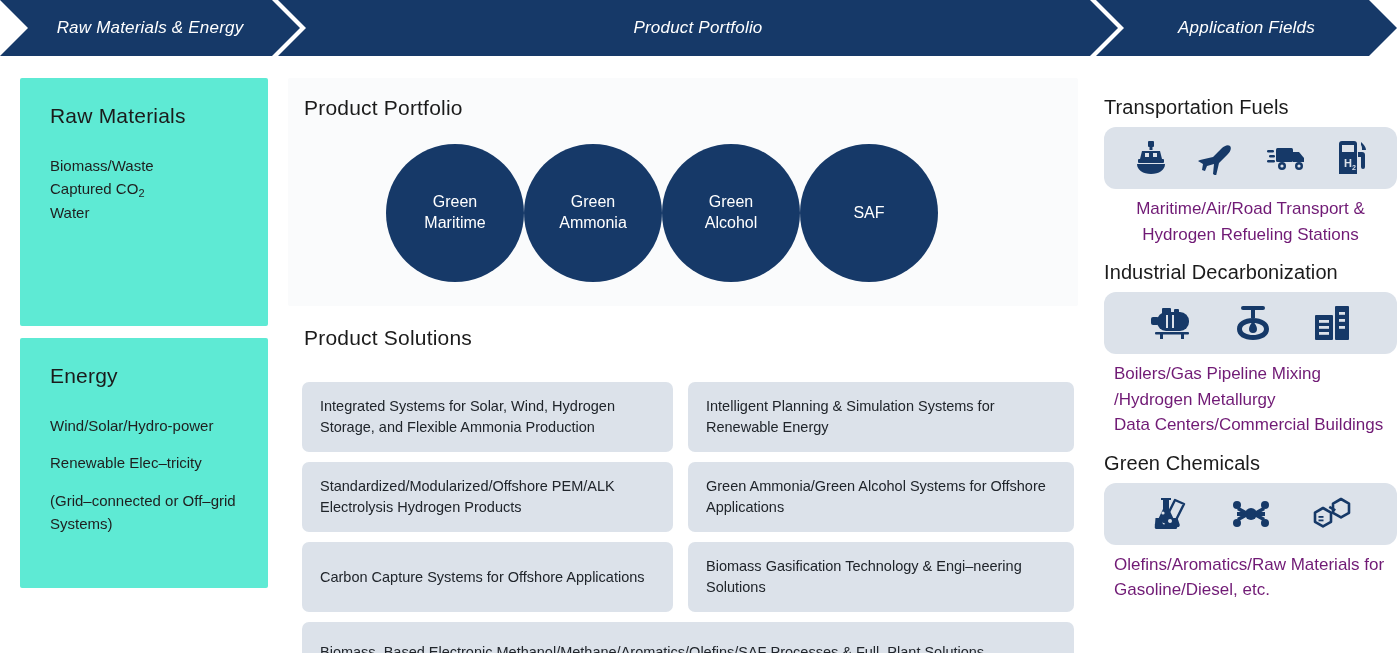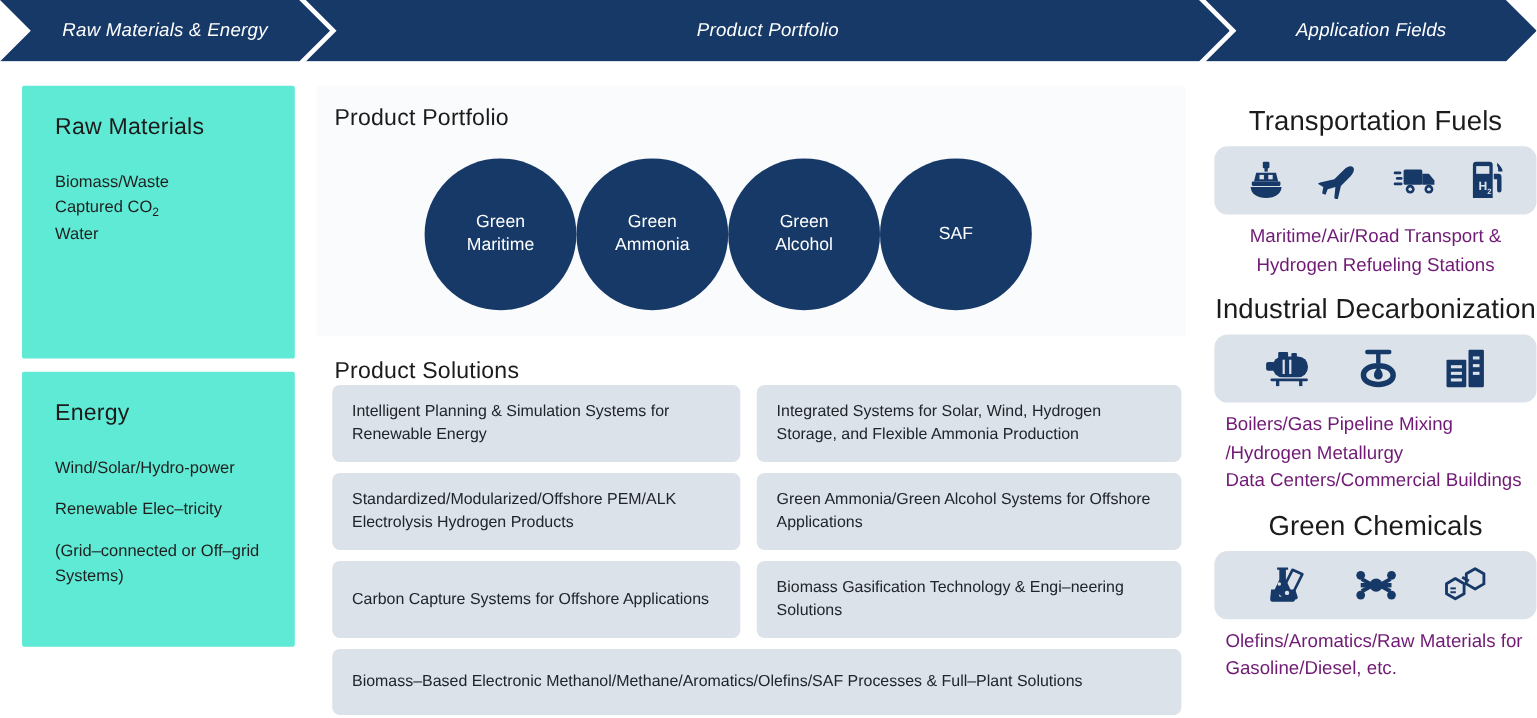--- a/index.html
+++ b/index.html
@@ -77,21 +77,21 @@
   }
   .circle {
     width: 138px; height: 138px; border-radius: 50%;
     background: #163968; color: #ffffff;
     display: flex; align-items: center; justify-content: center; text-align: center;
     font-size: 16px; line-height: 1.3; flex: 0 0 auto;
   }
 
   .solutions-head {
     font-size: 21px; color: #1b1b1b; font-weight: 400;
-    margin: 20px 0 0 16px; letter-spacing: .2px;
+    margin: 20px 0 32px 16px; letter-spacing: .2px;
   }
   .sol-grid {
     display: grid;
     grid-template-columns: 371px 386px;
     gap: 10px 15px;
     padding-left: 14px;
   }
   .sol-card {
     background: #dce2ea;
     border-radius: 7px;
@@ -99,22 +99,22 @@
     font-size: 14.5px; line-height: 1.45; color: #20252b;
     min-height: 60px;
     display: flex; align-items: center;
   }
   .sol-card.wide { grid-column: 1 / span 2; }
 
   
   .right-col { position: absolute; left: 1104px; top: 96px; width: 293px; }
   .right-group { margin-bottom: 14px; }
   .right-title {
-    font-size: 25px; color: #1b1b1b; font-weight: 400;
-    margin-bottom: 8px; letter-spacing: .1px; white-space: nowrap; text-align: center;
+    font-size: 20px; color: #1b1b1b; font-weight: 400;
+    margin-bottom: 8px; letter-spacing: .1px; white-space: nowrap;
   }
   .icon-strip {
     background: #dce2ea;
     border-radius: 12px;
     height: 62px;
     display: flex; align-items: center; justify-content: space-around;
     padding: 0 14px;
   }
   .icon-strip.three { justify-content: space-around; padding: 0 26px; }
   .icon-strip svg { display: block; fill: #163968; }
@@ -190,22 +190,22 @@
           <div>
             <div>SAF</div>
           </div>
         </div>
       </div>
     </div>
 
     <div class="solutions-head">Product Solutions</div>
 
     <div class="sol-grid">
+      <div class="sol-card">Integrated Systems for Solar, Wind, Hydrogen Storage, and Flexible Ammonia Production</div>
       <div class="sol-card">Intelligent Planning &amp; Simulation Systems for Renewable Energy</div>
-      <div class="sol-card">Integrated Systems for Solar, Wind, Hydrogen Storage, and Flexible Ammonia Production</div>
       <div class="sol-card">Standardized/Modularized/Offshore PEM/ALK Electrolysis Hydrogen Products</div>
       <div class="sol-card">Green Ammonia/Green Alcohol Systems for Offshore Applications</div>
       <div class="sol-card">Carbon Capture Systems for Offshore Applications</div>
       <div class="sol-card">Biomass Gasification Technology &amp; Engi–neering Solutions</div>
       <div class="sol-card wide">Biomass–Based Electronic Methanol/Methane/Aromatics/Olefins/SAF Processes &amp; Full–Plant Solutions</div>
     </div>
 
   </div>
 
   <div class="right-col">

